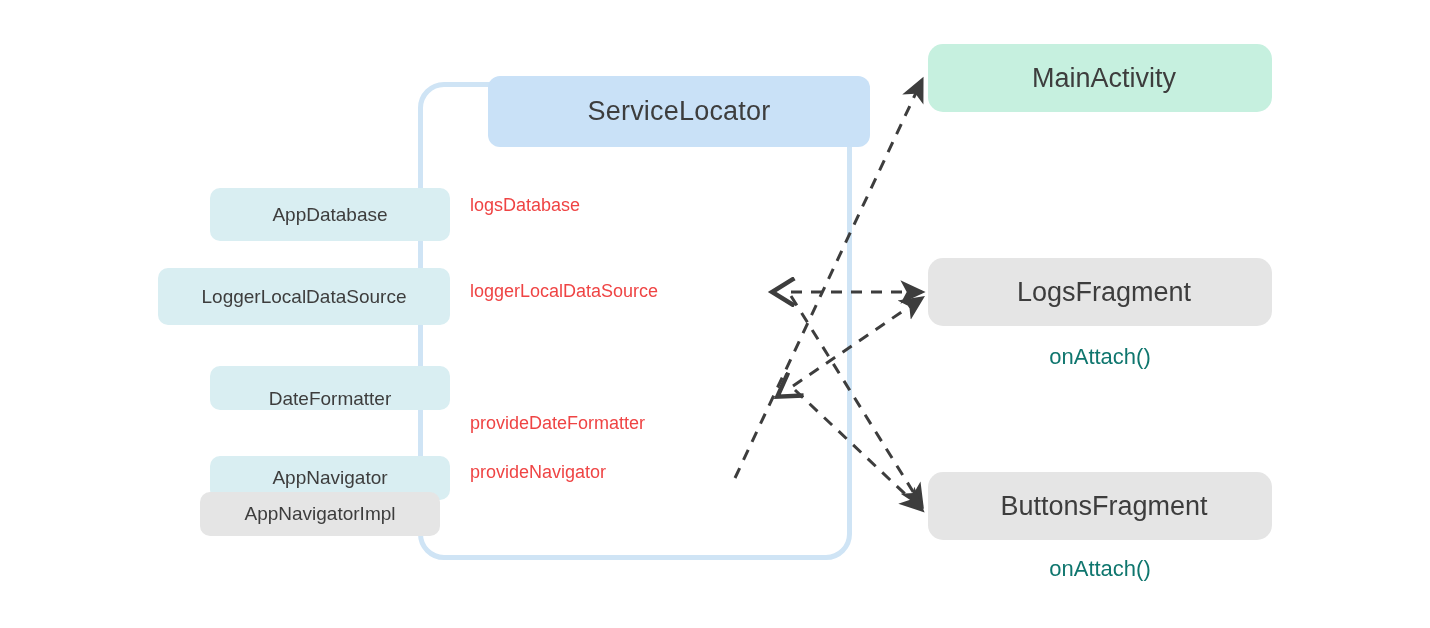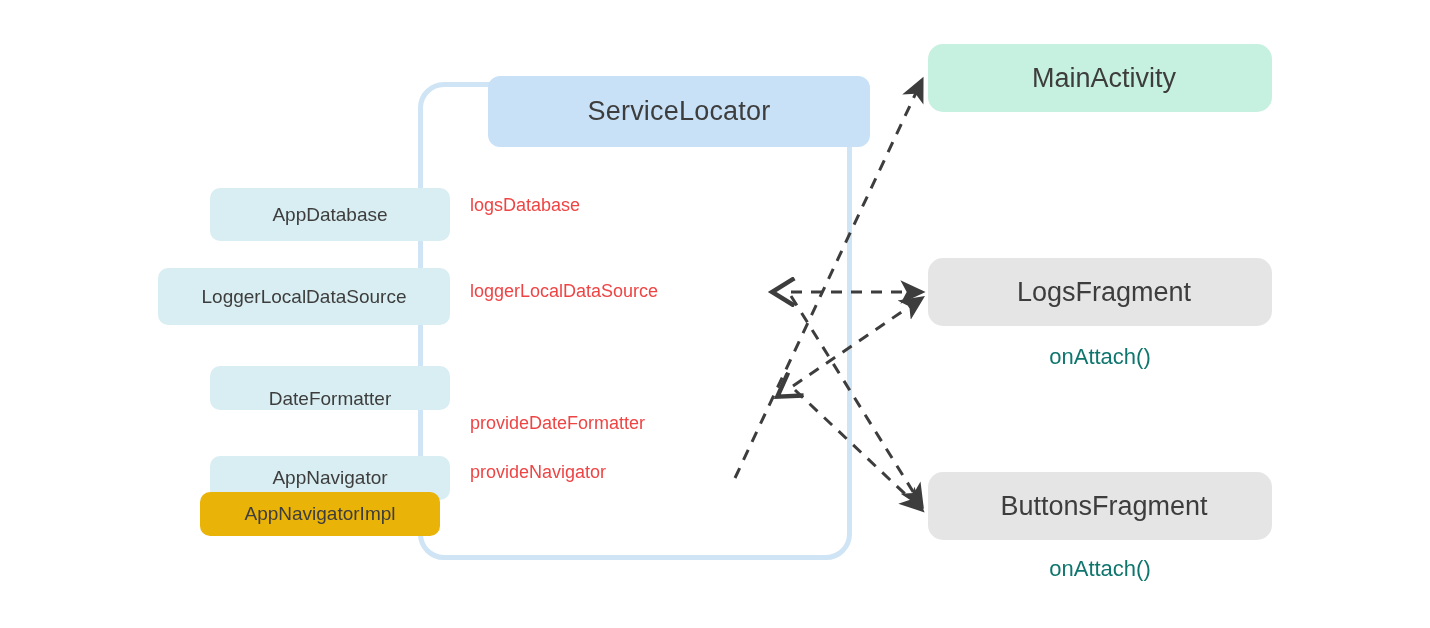--- a/index.html
+++ b/index.html
@@ -56,21 +56,21 @@
     border-radius: 10px;
     display: flex;
     align-items: center;
     justify-content: center;
     color: #3d3d3d;
     font-size: 19px;
     box-sizing: border-box;
     padding: 0 14px;
   }
   .class-chip.impl {
-    background: #eab308;
+    background: #e5e5e5;
     border-radius: 10px;
   }
 
   
   .provider-label {
     position: absolute;
     color: #ef4444;
     font-size: 18px;
     white-space: nowrap;
     line-height: 1;

